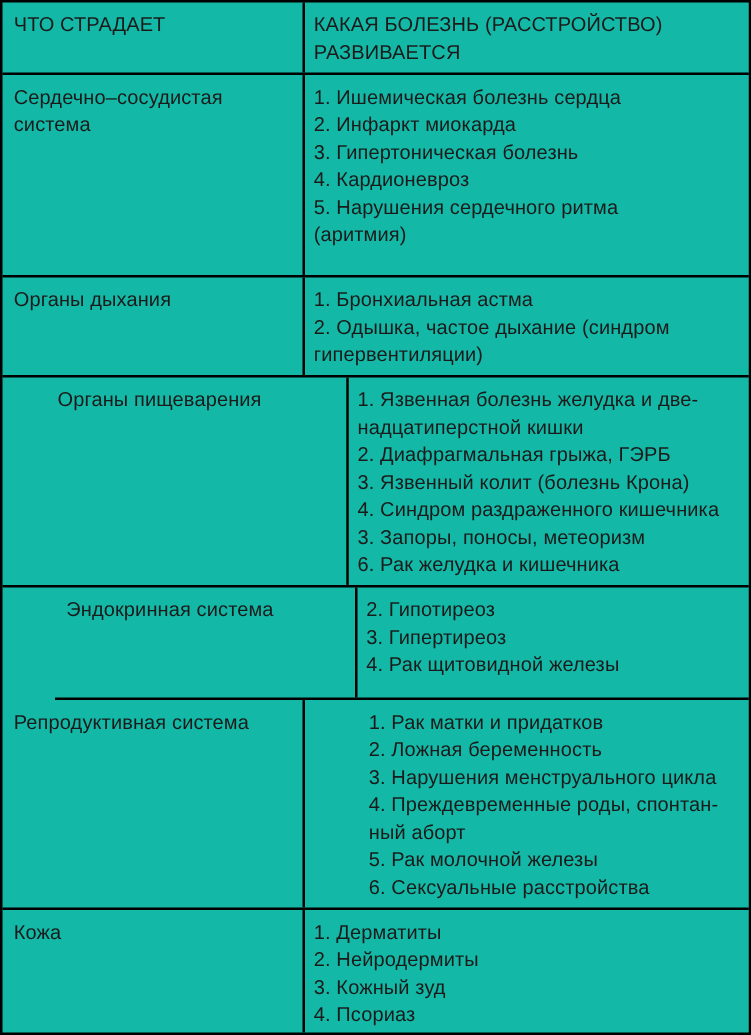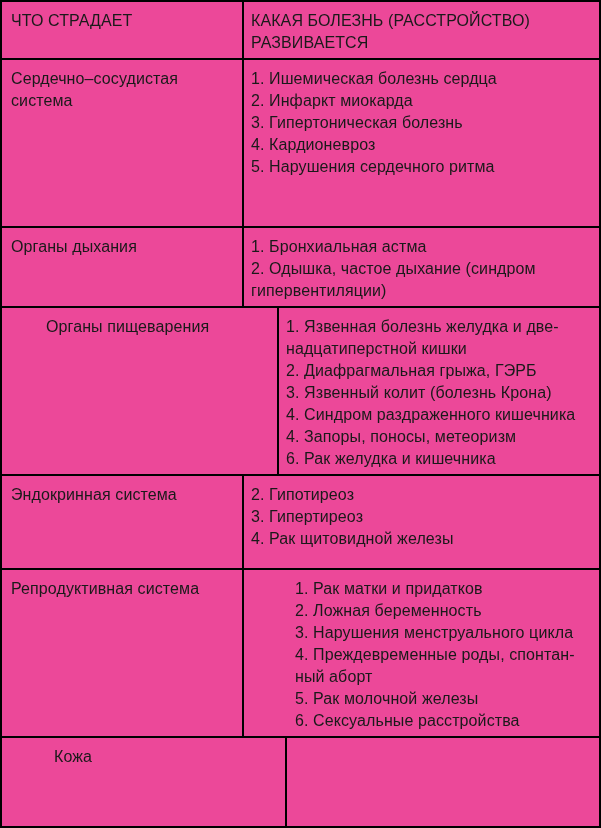--- a/index.html
+++ b/index.html
@@ -4,38 +4,38 @@
 <style>
   html, body {
     margin: 0;
     padding: 0;
     background: #ffffff;
   }
   .page {
     position: relative;
     width: 601px;
     height: 828px;
-    background: #ec4899;
+    background: #14b8a6;
     font-family: "Liberation Sans", "DejaVu Sans", sans-serif;
     color: #1a1a1a;
   }
   .table {
     box-sizing: border-box;
     width: 601px;
     height: 828px;
     border: 2px solid #000000;
     display: flex;
     flex-direction: column;
   }
   .row {
     box-sizing: border-box;
     display: flex;
     border-bottom: 2px solid #000000;
   }
-  .row:last-child { border-bottom: none; margin-left: 43px; }
+  .row:last-child { border-bottom: none; }
   .cell {
     box-sizing: border-box;
     font-size: 16px;
     line-height: 22px;
     letter-spacing: 0.1px;
   }
   .cell.organ {
     width: 242px;
     flex: 0 0 242px;
     border-right: 2px solid #000000;
@@ -46,21 +46,21 @@
     padding: 8px 8px 4px 7px;
   }
   .row.header .cell { text-transform: uppercase; }
   .line { white-space: nowrap; }
 
   
   .row-h  { height: 59px; }
   .row-0  { height: 186px; }
   .row-1  { height: 80px; }
   .row-2  { height: 168px; padding-left: 35px; }
-  .row-3  { height: 104px; }
+  .row-3  { height: 104px; margin-left: 42px; }
   .row-4  { height: 170px; gap: 44px; }
   .row-5  { height: 98px; }
 </style>
 </head>
 <body>
 
 <div class="page">
   <div class="table">
     <div class="row row-h header">
       <div class="cell organ">
@@ -75,41 +75,42 @@
           <div class="cell organ">
             <div class="line">Сердечно–сосудистая</div>
             <div class="line">система</div>
           </div>
           <div class="cell disease">
             <div class="line">1. Ишемическая болезнь сердца</div>
             <div class="line">2. Инфаркт миокарда</div>
             <div class="line">3. Гипертоническая болезнь</div>
             <div class="line">4. Кардионевроз</div>
             <div class="line">5. Нарушения сердечного ритма</div>
+            <div class="line">(аритмия)</div>
           </div>
         </div><div class="row row-1">
           <div class="cell organ">
             <div class="line">Органы дыхания</div>
           </div>
           <div class="cell disease">
             <div class="line">1. Бронхиальная астма</div>
             <div class="line">2. Одышка, частое дыхание (синдром</div>
             <div class="line">гипервентиляции)</div>
           </div>
         </div><div class="row row-2">
           <div class="cell organ">
             <div class="line">Органы пищеварения</div>
           </div>
           <div class="cell disease">
             <div class="line">1. Язвенная болезнь желудка и две-</div>
             <div class="line">надцатиперстной кишки</div>
             <div class="line">2. Диафрагмальная грыжа, ГЭРБ</div>
             <div class="line">3. Язвенный колит (болезнь Крона)</div>
             <div class="line">4. Синдром раздраженного кишечника</div>
-            <div class="line">4. Запоры, поносы, метеоризм</div>
+            <div class="line">3. Запоры, поносы, метеоризм</div>
             <div class="line">6. Рак желудка и кишечника</div>
           </div>
         </div><div class="row row-3">
           <div class="cell organ">
             <div class="line">Эндокринная система</div>
           </div>
           <div class="cell disease">
             <div class="line">2. Гипотиреоз</div>
             <div class="line">3. Гипертиреоз</div>
             <div class="line">4. Рак щитовидной железы</div>
@@ -124,15 +125,21 @@
             <div class="line">3. Нарушения менструального цикла</div>
             <div class="line">4. Преждевременные роды, спонтан-</div>
             <div class="line">ный аборт</div>
             <div class="line">5. Рак молочной железы</div>
             <div class="line">6. Сексуальные расстройства</div>
           </div>
         </div><div class="row row-5">
           <div class="cell organ">
             <div class="line">Кожа</div>
           </div>
+          <div class="cell disease">
+            <div class="line">1. Дерматиты</div>
+            <div class="line">2. Нейродермиты</div>
+            <div class="line">3. Кожный зуд</div>
+            <div class="line">4. Псориаз</div>
+          </div>
         </div></div>
   </div>
 </div>
 
 </body></html>

